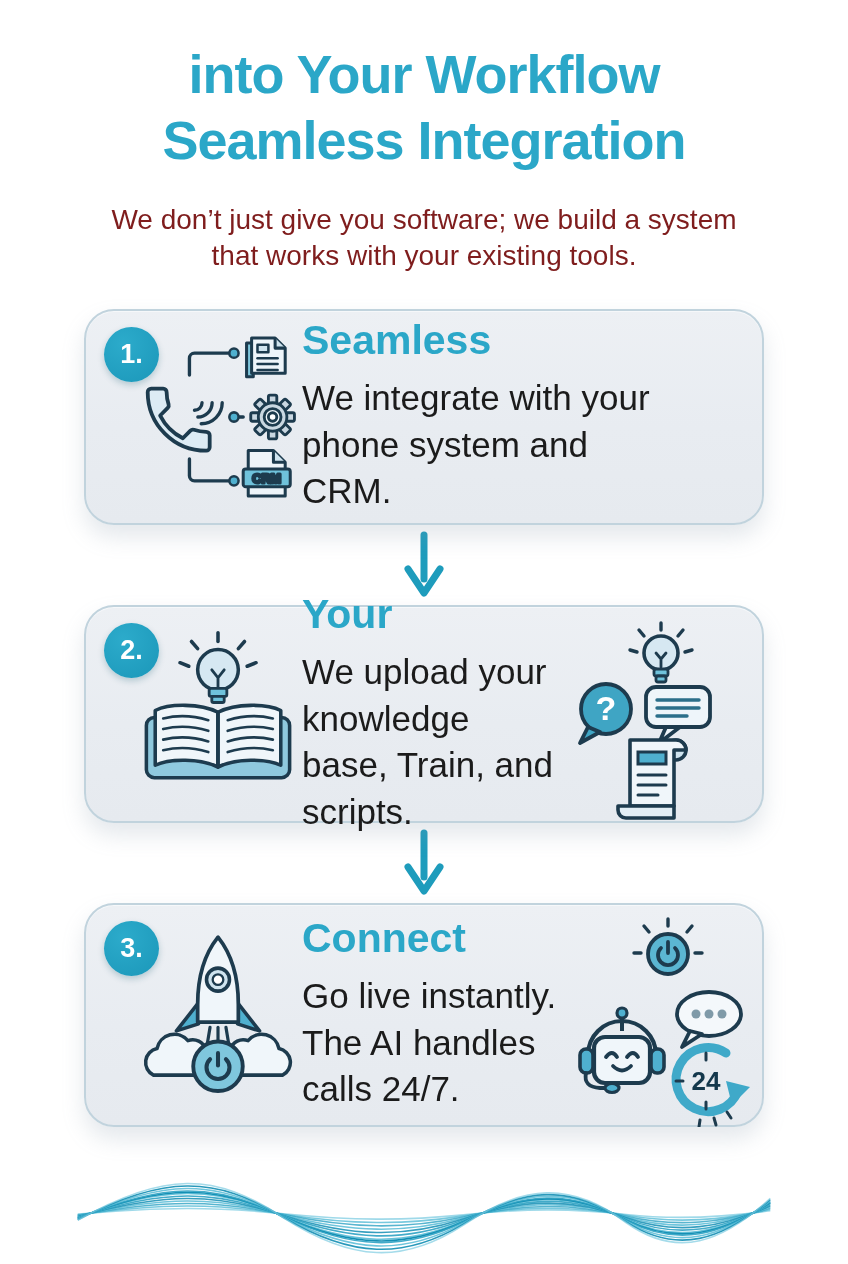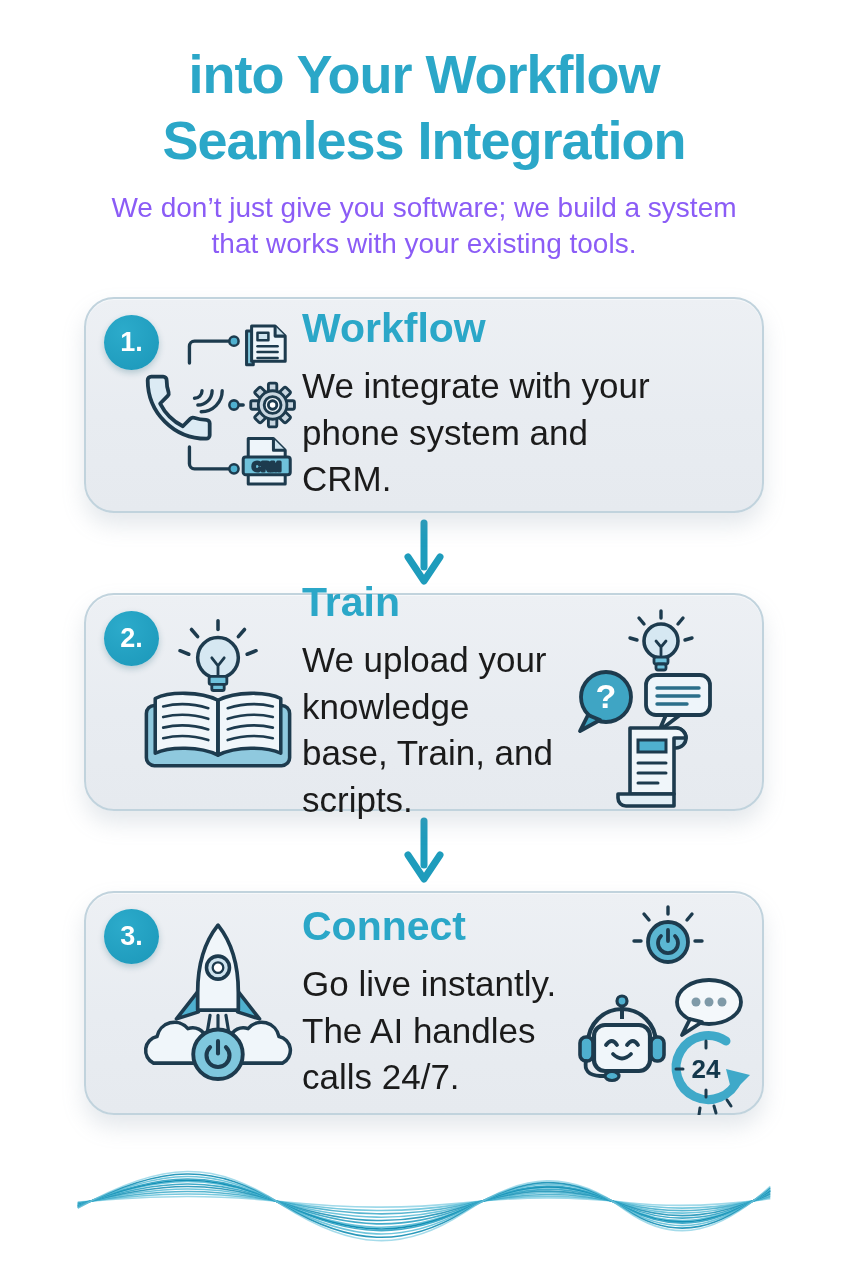--- a/index.html
+++ b/index.html
@@ -4,21 +4,21 @@
 <style>
   * { margin: 0; padding: 0; box-sizing: border-box; }
   html, body { width: 848px; height: 1264px; background: #ffffff; overflow: hidden; }
   body { font-family: "Liberation Sans", sans-serif; }
 
   .page { width: 848px; height: 1264px; position: relative; background: #ffffff; }
 
   
   .header { padding-top: 42px; text-align: center; }
   .title { font-size: 54px; font-weight: bold; color: #2ba7c8; line-height: 1.22; letter-spacing: -1px; }
-  .subtitle { margin-top: 16px; font-size: 28px; color: #8b5cf6; line-height: 1.3; font-weight: 400; }
+  .subtitle { margin-top: 28px; font-size: 28px; color: #7f1d1d; line-height: 1.3; font-weight: 400; }
 
   
   .cards { width: 680px; margin: 34px auto 0 auto; }
   .card {
     position: relative;
     width: 680px;
     border-radius: 30px;
     background: linear-gradient(180deg, #edf0f4 0%, #e8ecf1 55%, #e6eaef 100%);
     border: 2px solid #c1d3dd;
     box-shadow: 0 12px 22px rgba(130,150,170,0.22), inset 0 1px 0 #f6f8fa;
@@ -131,21 +131,21 @@
 
           <g transform="translate(130,134)" stroke="#1d3b4e" stroke-width="3.6" stroke-linejoin="round">
             <path d="M6,2 h30 l14,14 v40 h-44 z" fill="#eef5fa"></path>
             <path d="M36,2 v14 h14" fill="#cfe4ef"></path>
             <rect x="0" y="24" width="56" height="21" rx="3" fill="#6fc2db"></rect>
             <text x="28" y="40" text-anchor="middle" font-size="15" font-weight="bold" fill="#ffffff">CRM</text>
           </g>
         </svg>
       </div>
       <div class="card-body">
-        <div class="step-title">Workflow</div>
+        <div class="step-title">Seamless</div>
         <div class="step-desc desc-1">We integrate with your phone system and CRM.</div>
       </div>
     </div>
 
     <div class="arrow-row">
       <svg width="44" height="68" viewBox="0 0 44 68">
         <g stroke="#1e9cbc" stroke-width="7" fill="none" stroke-linecap="round" stroke-linejoin="round">
           <line x1="22" y1="4" x2="22" y2="48"></line>
           <path d="M6,38 L22,62 L38,38"></path>
         </g>
@@ -184,21 +184,21 @@
               <path d="M33,137 Q58,131 84,139"></path>
               <path d="M106,103 Q132,95 157,101"></path>
               <path d="M106,115 Q132,107 157,113"></path>
               <path d="M106,127 Q132,119 157,125"></path>
               <path d="M106,139 Q132,131 157,137"></path>
             </g>
           </g>
         </svg>
       </div>
       <div class="card-body">
-        <div class="step-title">Train</div>
+        <div class="step-title">Your</div>
         <div class="step-desc desc-2">We upload your knowledge base, Train, and scripts.</div>
       </div>
       <div class="right-icons">
 
         <svg class="ri" style="left:44px; top:14px;" width="74" height="84" viewBox="0 0 74 84">
           <g stroke="#1d3b4e" stroke-width="3.4" stroke-linecap="round">
             <line x1="37" y1="9" x2="37" y2="2"></line>
             <line x1="20" y1="15" x2="15" y2="9"></line>
             <line x1="54" y1="15" x2="59" y2="9"></line>
             <line x1="13" y1="31" x2="6" y2="29"></line>

